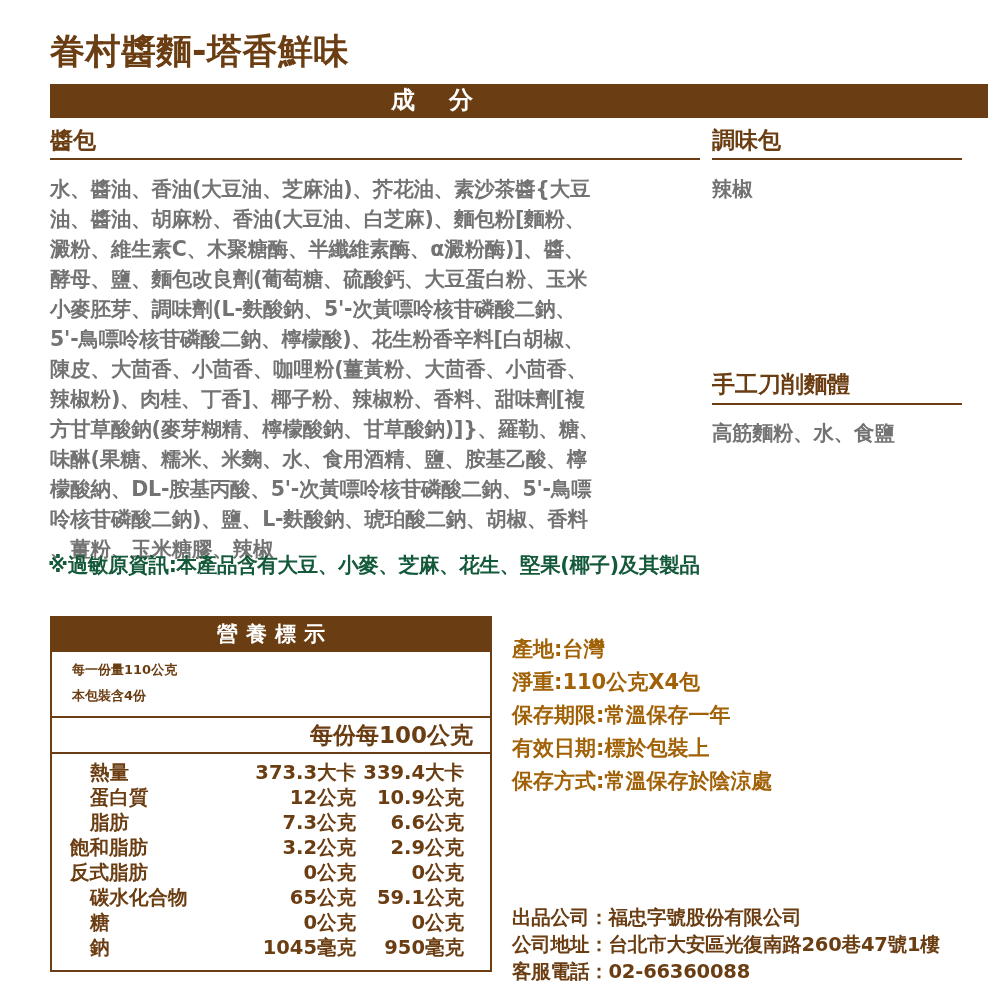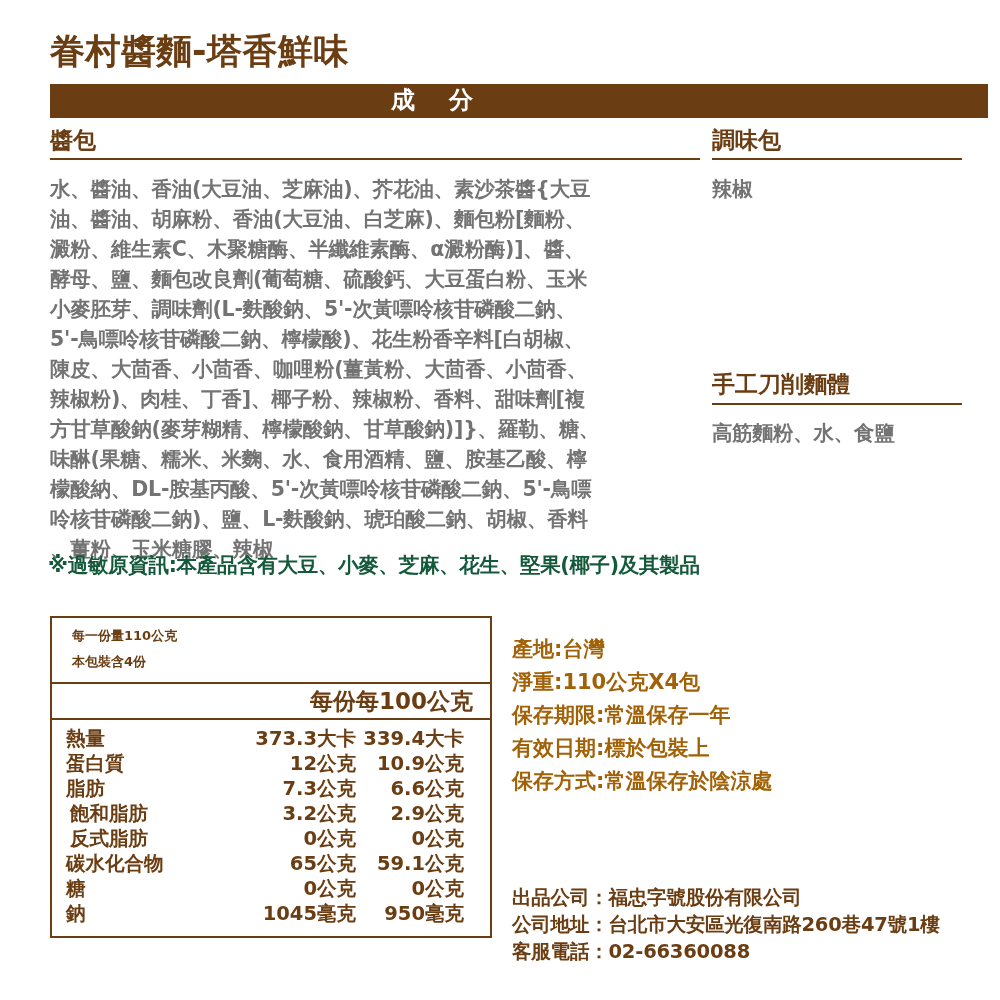--- a/index.html
+++ b/index.html
@@ -164,40 +164,40 @@
     padding: 6px 0 10px 0;
   }
   .nrow {
     display: flex;
     font-size: 19.5px;
     font-weight: bold;
     color: #6b3d12;
     line-height: 25px;
     align-items: center;
   }
-  .c-name  { width: 186px; padding-left: 14px; box-sizing: border-box; white-space: nowrap; }
+  .c-name  { width: 186px; padding-left: 38px; box-sizing: border-box; white-space: nowrap; }
   .c-name.indent { padding-left: 18px; }
   .c-per   { width: 118px; text-align: right; white-space: nowrap; }
   .c-100   { width: 122px; text-align: right; padding-right: 14px; box-sizing: border-box; white-space: nowrap; }
 
   
   .info {
     position: absolute;
     left: 512px;
     top: 633px;
     font-size: 21px;
     font-weight: bold;
     color: #a16207;
     line-height: 33px;
     white-space: nowrap;
   }
   .company {
     position: absolute;
     left: 512px;
-    top: 884px;
+    top: 904px;
     font-size: 19.5px;
     font-weight: bold;
     color: #6b3d12;
     line-height: 27px;
     white-space: nowrap;
     letter-spacing: -0.2px;
   }
 </style>
 </head>
 <body>
@@ -232,20 +232,21 @@
   <div class="rule" id="season-rule"></div>
   <div class="ing-body" id="season-body">辣椒</div>
 
   <div class="sec-head" id="noodle-head">手工刀削麵體</div>
   <div class="rule" id="noodle-rule"></div>
   <div class="ing-body" id="noodle-body">高筋麵粉、水、食鹽</div>
 
   <div class="allergen">※過敏原資訊:本產品含有大豆、小麥、芝麻、花生、堅果(椰子)及其製品</div>
 
   <div class="nutri">
+    <div class="nutri-title">營養標示</div>
     <div class="nutri-serving">
       <div>每一份量110公克</div>
       <div>本包裝含4份</div>
     </div>
     <div class="nutri-colhead">
       <div class="c-name"></div>
       <div class="c-per">每份</div>
       <div class="c-100">每100公克</div>
     </div>
     <div class="nutri-rows">

